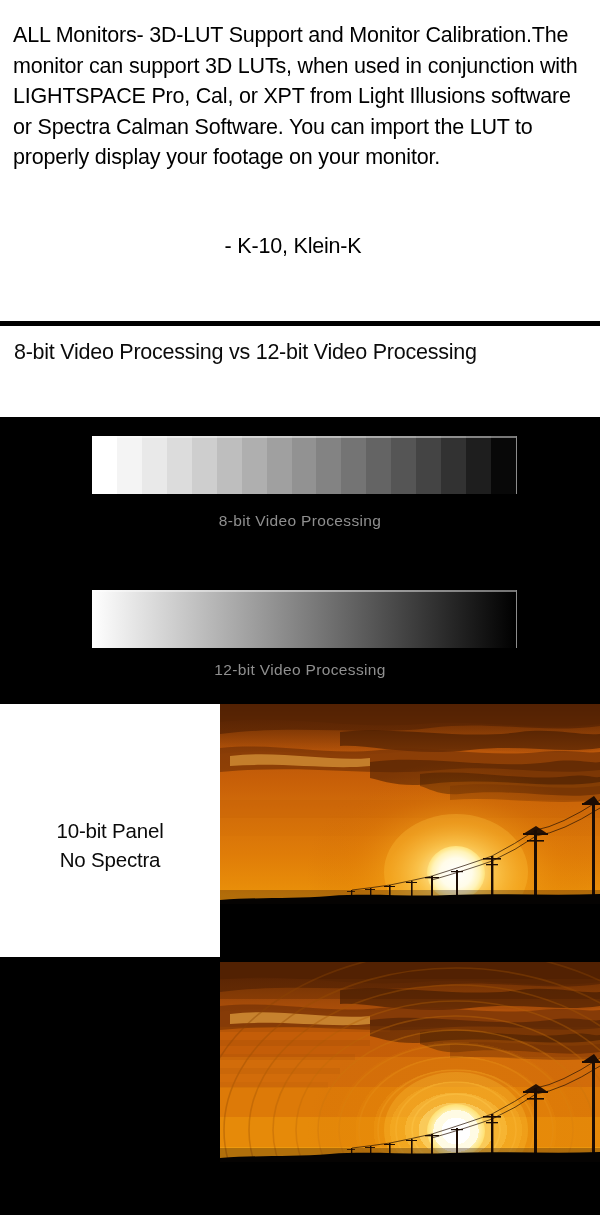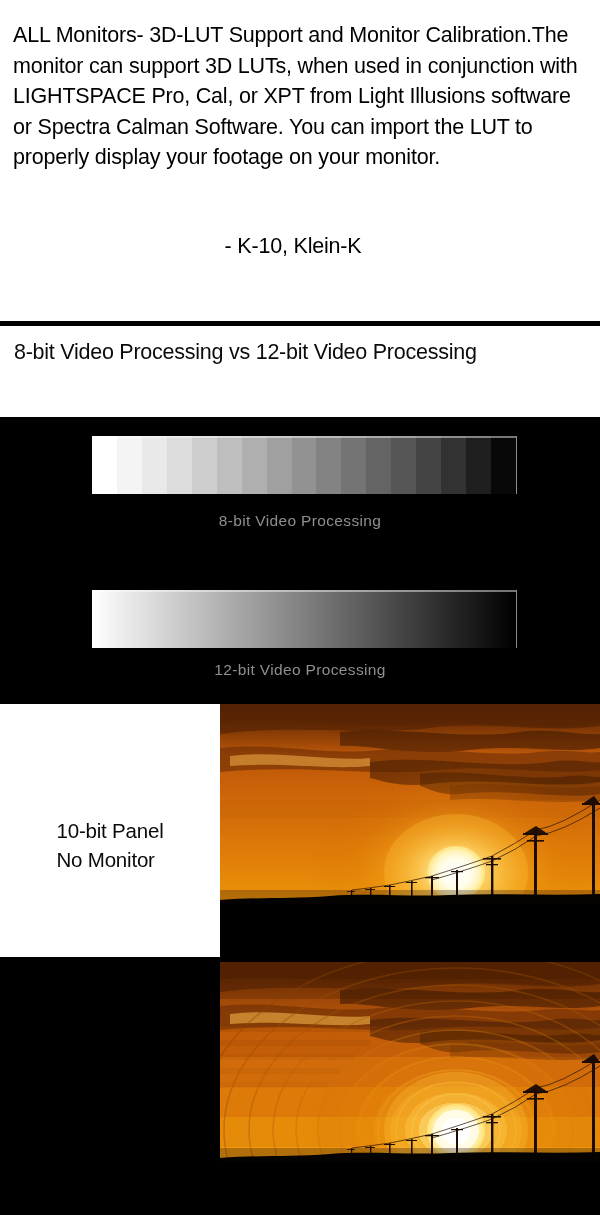--- a/index.html
+++ b/index.html
@@ -138,21 +138,21 @@
     position: absolute;
     left: 0; top: 0;
     width: 220px; height: 100%;
     background: #ffffff;
     display: flex;
     align-items: center;
     justify-content: center;
     z-index: 3;
   }
   .label-text {
-    text-align: left;
+    text-align: center;
     font-size: 20.5px;
     line-height: 29px;
     color: #0a0a0a;
     letter-spacing: -0.2px;
     margin-top: 29px;
   }
   .label-accent { color: #ff0000; }
 
   .photo-pane {
     position: absolute;
@@ -193,21 +193,21 @@
       <div class="gradient-bar" id="bar12-fill" style="background: linear-gradient(to right, rgb(255, 255, 255) 0%, rgb(0, 0, 0) 100%);"></div>
       <div class="bar-top-sheen"></div>
     </div>
     <div class="bar-caption" id="caption12">12-bit Video Processing</div>
   </div>
 
   <div id="row-good" class="compare-row">
     <div class="label-pane">
       <div class="label-text">
         <span>10-bit Panel</span><br>
-        <span>No Monitor</span>
+        <span>No Spectra</span>
       </div>
     </div>
     <div class="photo-pane">
       <svg class="photo-svg" viewBox="0 0 380 253" preserveAspectRatio="none">
         <defs>
           <linearGradient id="skySmooth" x1="0" y1="0" x2="0" y2="1">
             <stop offset="0.00" stop-color="#6e2d04"></stop>
             <stop offset="0.08" stop-color="#8d3f05"></stop>
             <stop offset="0.18" stop-color="#b9560a"></stop>
             <stop offset="0.30" stop-color="#c75f08"></stop>

